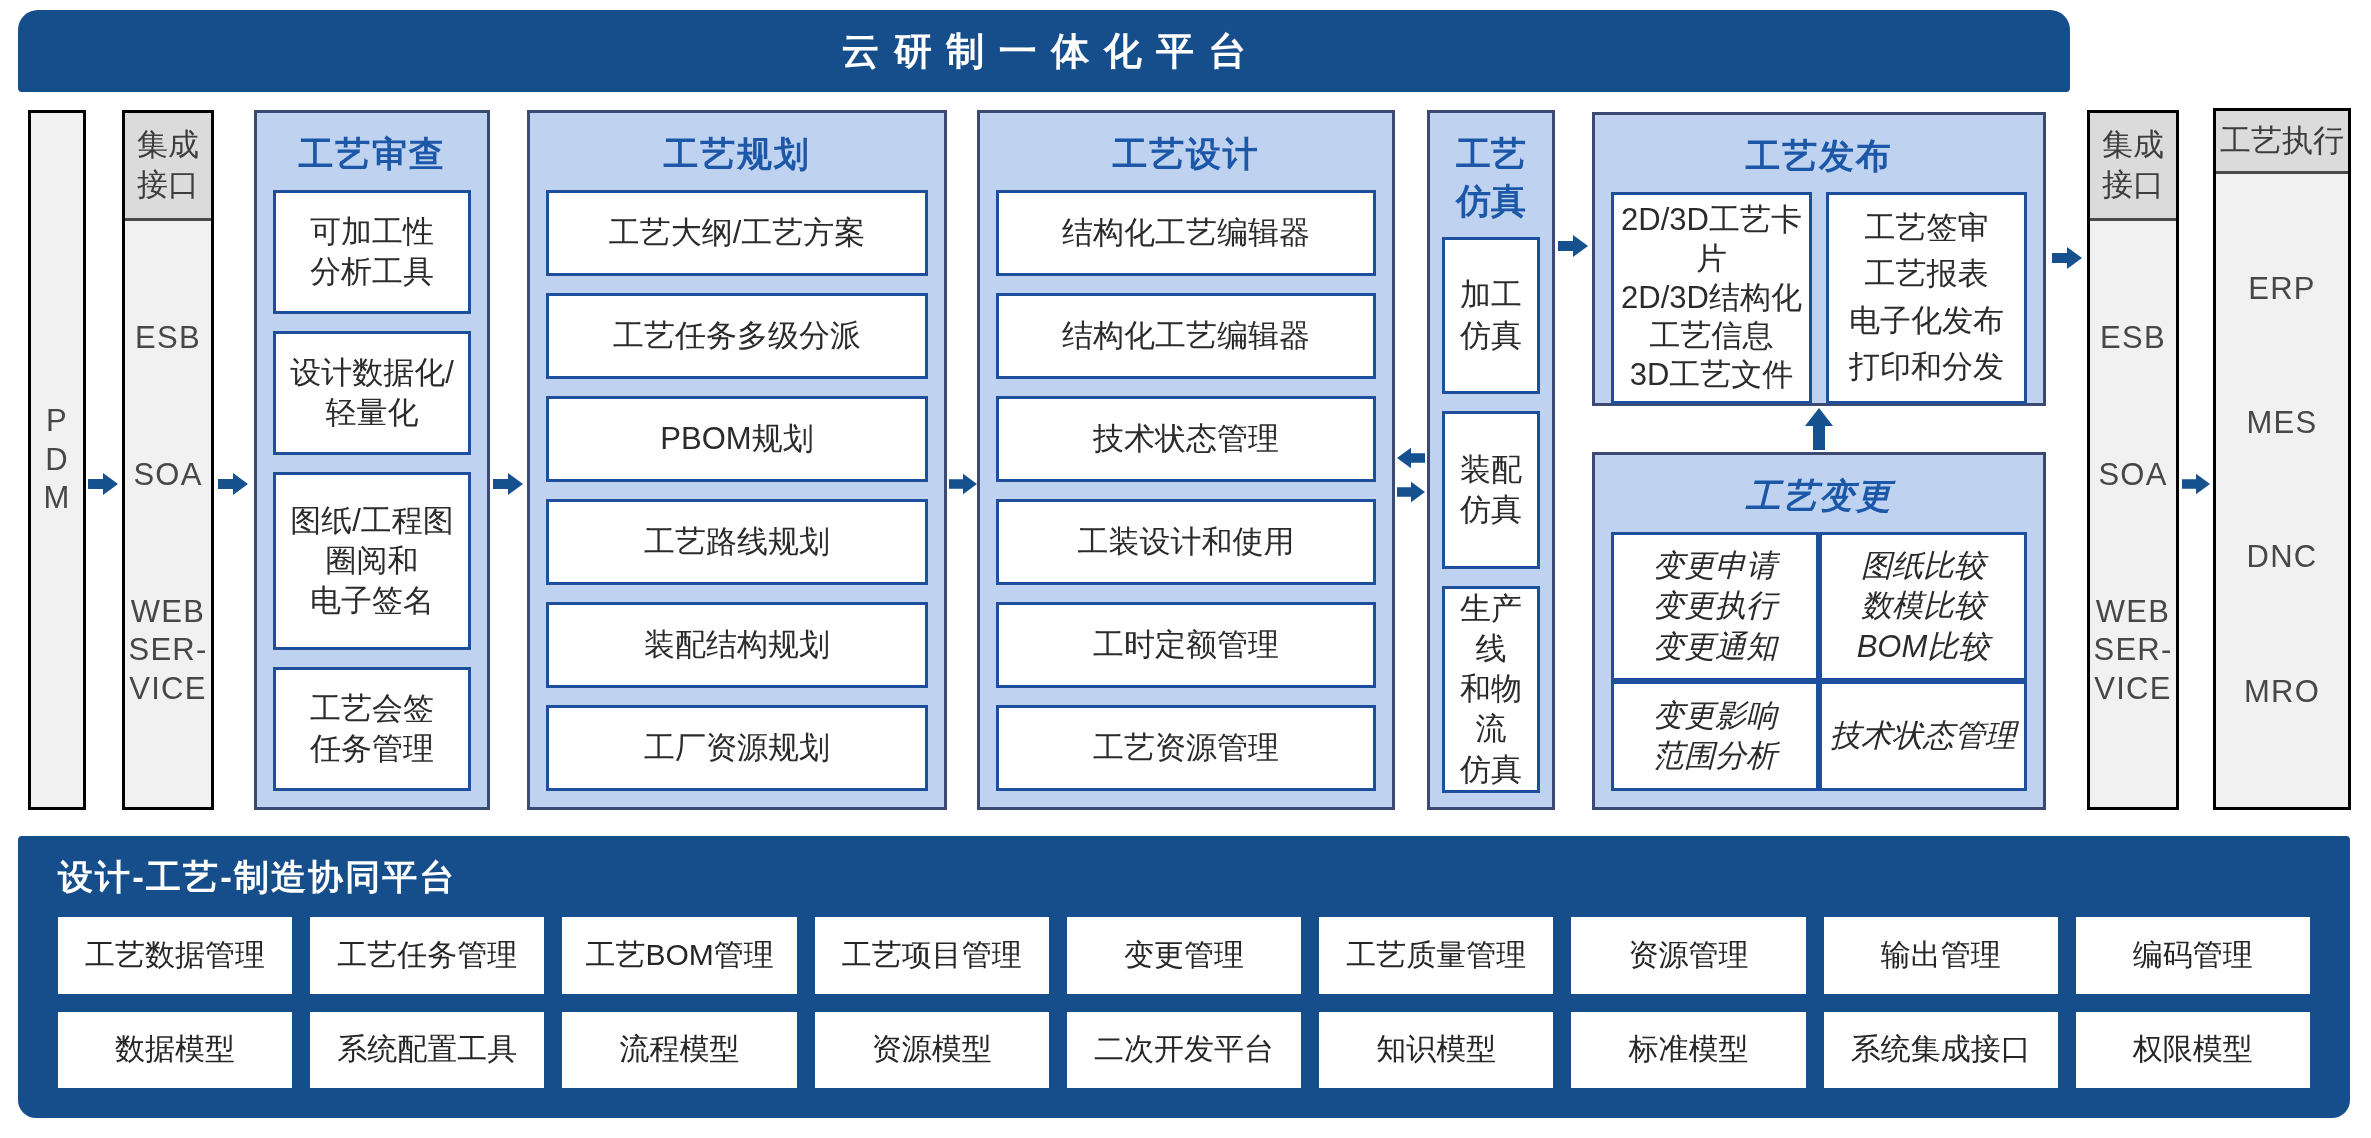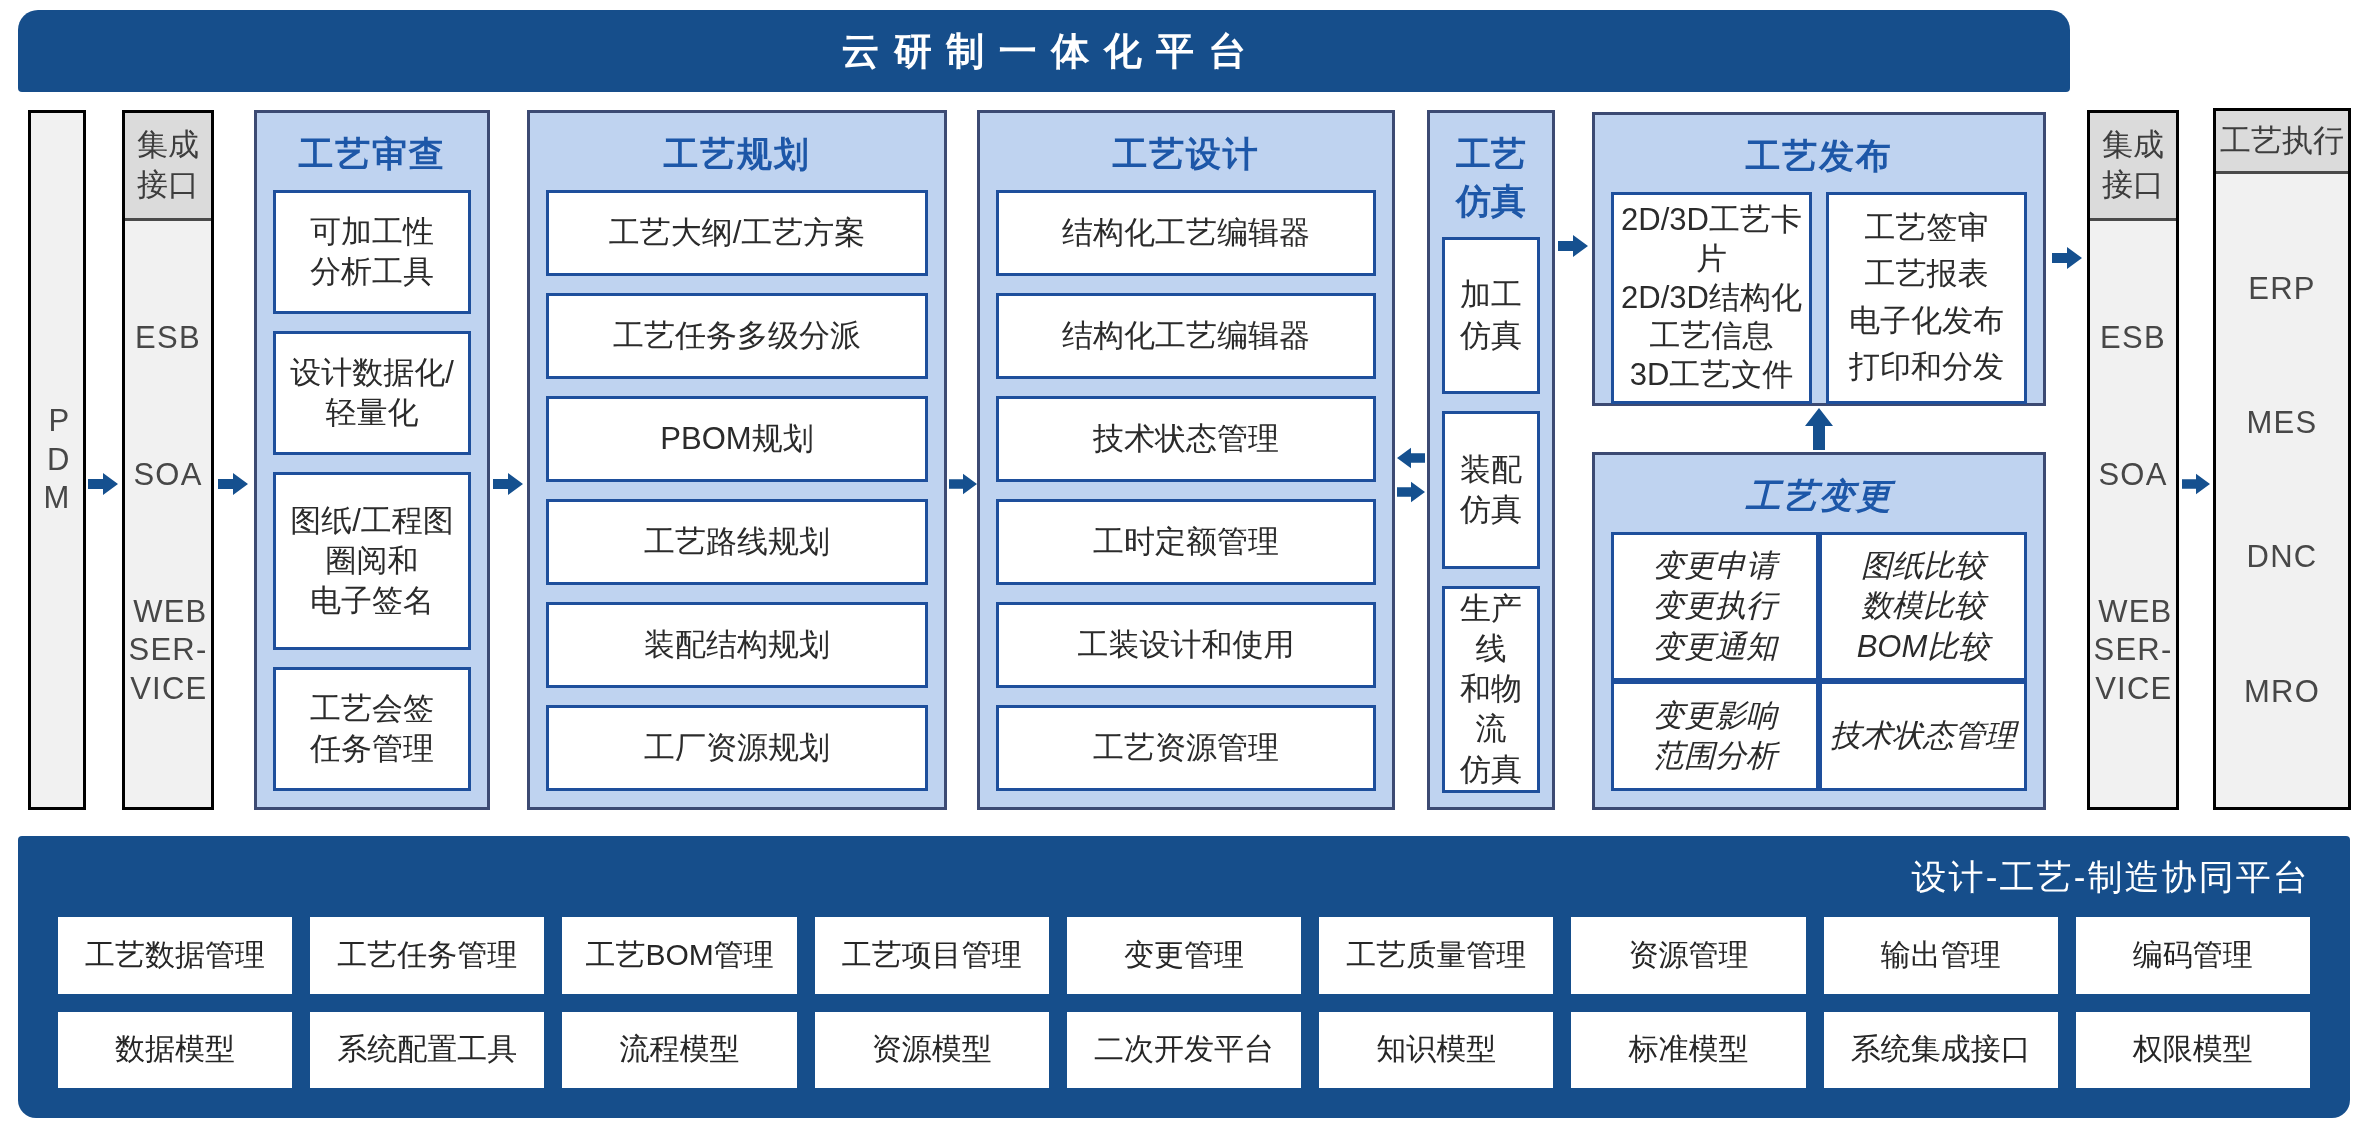--- a/index.html
+++ b/index.html
@@ -12,21 +12,21 @@
     display:flex;align-items:center;justify-content:center;
     color:#ffffff;font-size:38px;font-weight:bold;letter-spacing:0.38em;text-indent:0.38em;}
 
   
   .graycol{position:absolute;background:#F1F1F1;border:3px solid #000000;
     display:flex;flex-direction:column;box-sizing:border-box;}
   .gc-hdr{background:#DBDBDB;border-bottom:3px solid #4A4A4A;color:#3D3D3D;
     font-size:31px;text-align:center;padding:12px 0;white-space:pre-line;line-height:1.3;}
   .gc-body{flex:1;display:flex;flex-direction:column;justify-content:space-evenly;
     align-items:center;color:#474747;font-size:31px;text-align:center;}
-  .gc-item{white-space:pre-line;line-height:1.25;letter-spacing:0.04em;text-align:right;}
+  .gc-item{white-space:pre-line;line-height:1.25;letter-spacing:0.04em;}
 
   
   .panel{position:absolute;background:#BFD3F0;border:3px solid #3C4A73;
     box-sizing:border-box;display:flex;flex-direction:column;padding:12px 16px 16px;}
   .p-hdr{color:#1D57A8;font-size:35px;font-weight:600;text-align:center;
     padding:6px 0 12px;letter-spacing:0.05em;}
   .p-boxes{flex:1;display:flex;flex-direction:column;gap:17px;}
   .wbox{flex:1;background:#ffffff;border:3px solid #1E4F9C;box-sizing:border-box;
     display:flex;align-items:center;justify-content:center;color:#2B2B2B;
     font-size:31px;text-align:center;white-space:pre-line;line-height:1.3;}
@@ -44,21 +44,21 @@
 
   
   .arrow{position:absolute;line-height:0;}
   .arrow svg{display:block;}
   .arr-fill{fill:#15508F;}
 
   
   .bottom{position:absolute;left:18px;top:836px;width:2332px;height:282px;
     background:#164E8B;border-radius:4px 4px 18px 18px;box-sizing:border-box;
     display:flex;flex-direction:column;padding:14px 40px 30px;}
-  .b-title{color:#ffffff;font-size:35px;font-weight:normal;text-align:right;
+  .b-title{color:#ffffff;font-size:35px;font-weight:bold;text-align:left;
     letter-spacing:0.06em;padding:4px 0 16px;}
   .b-row{flex:1;display:flex;gap:18px;}
   .b-row + .b-row{margin-top:18px;}
   .b-cell{flex:1;background:#ffffff;display:flex;align-items:center;justify-content:center;
     color:#262626;font-size:30px;text-align:center;}
 </style>
 </head>
 <body>
 
 <div class="stage">
@@ -137,22 +137,22 @@
         <path class="arr-fill" d="M0 7h15V1l15 11-15 11v-6H0z"></path>
       </svg>
   </div>
 
   <div class="panel" style="left:977px;top:110px;width:418px;height:700px;">
     <div class="p-hdr">工艺设计</div>
     <div class="p-boxes">
       <div class="wbox">结构化工艺编辑器</div>
       <div class="wbox">结构化工艺编辑器</div>
       <div class="wbox">技术状态管理</div>
+      <div class="wbox">工装设计和使用</div>
       <div class="wbox">工时定额管理</div>
-      <div class="wbox">工装设计和使用</div>
       <div class="wbox">工艺资源管理</div>
     </div>
   </div>
 
   <div class="arrow" style="left:1397px;top:446px;">
     <svg width="28" height="24" viewBox="0 0 30 24" style="transform:scaleX(-1);">
         <path class="arr-fill" d="M0 7h15V1l15 11-15 11v-6H0z"></path>
       </svg>
   </div>
   <div class="arrow" style="left:1397px;top:480px;">

